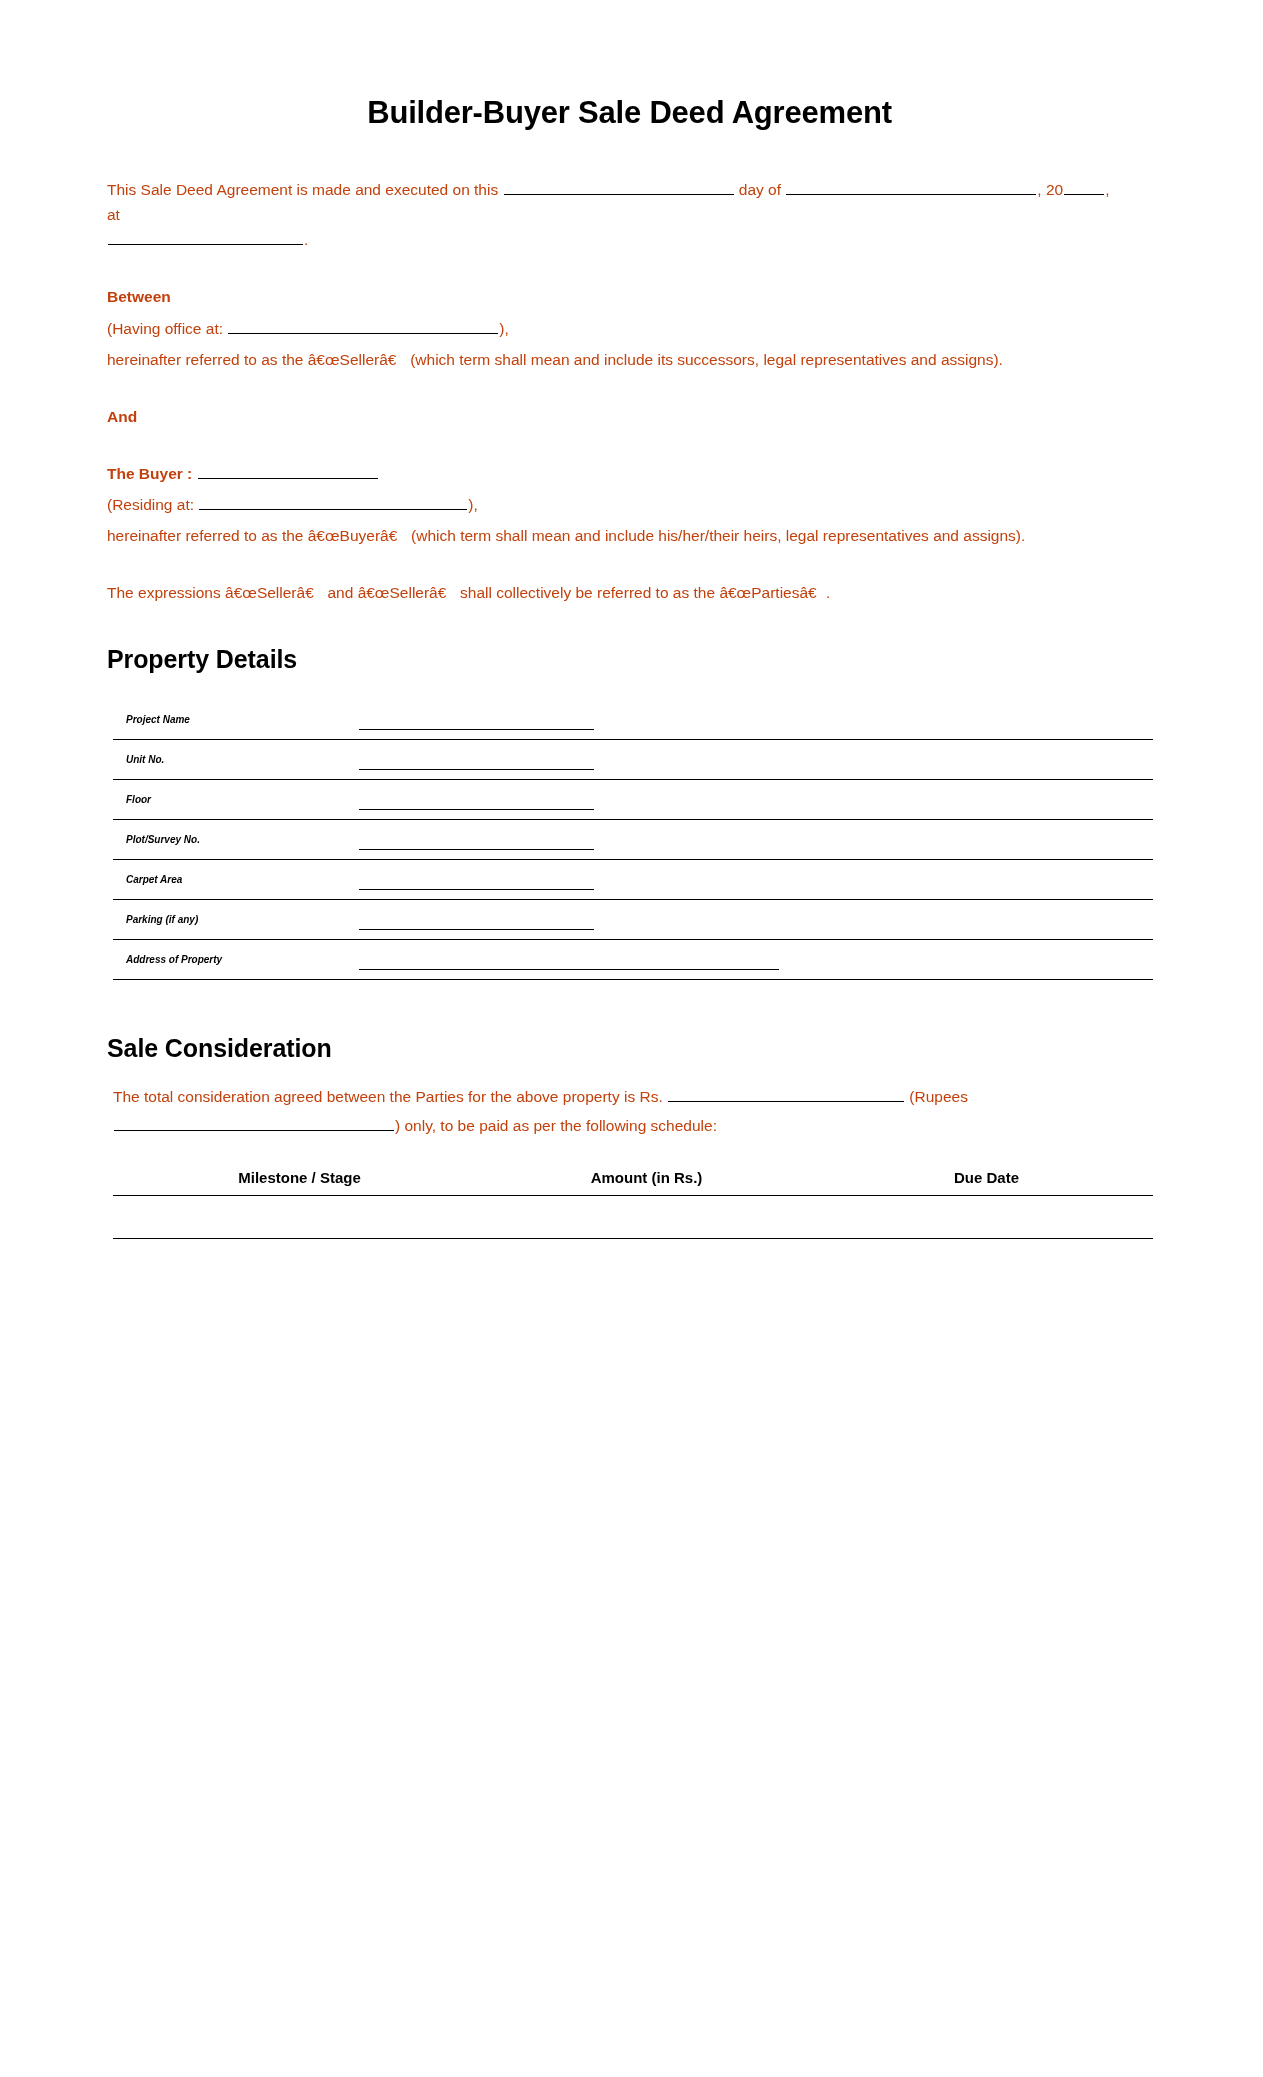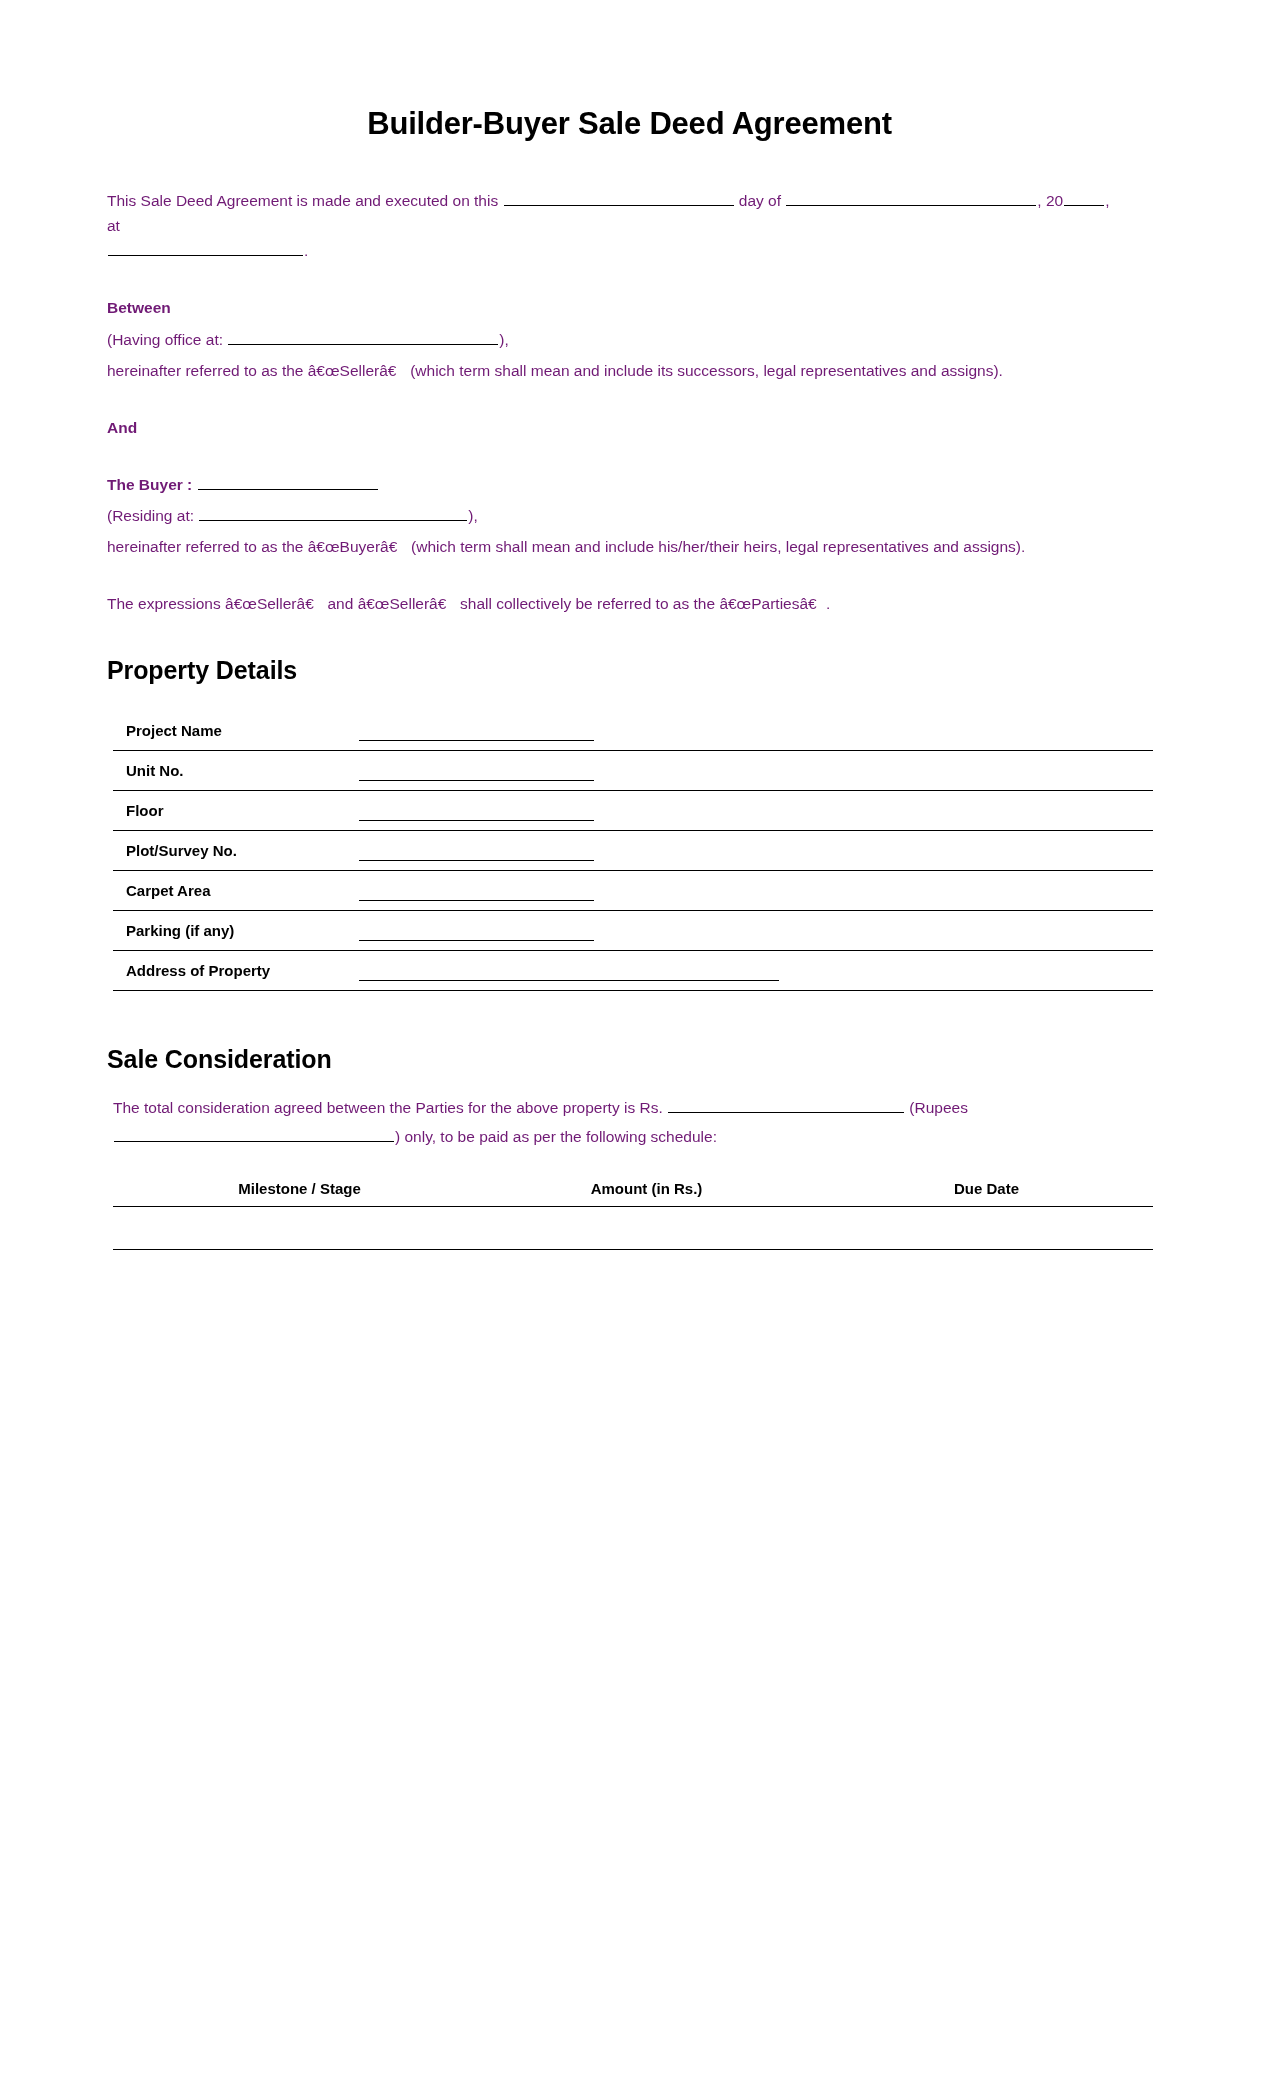--- a/index.html
+++ b/index.html
@@ -37,31 +37,31 @@
     top: 0;
     left: 107px;
     width: 1045px;
   }
 
   .doc-title {
     text-align: center;
     font-size: 31px;
     font-weight: bold;
     letter-spacing: -0.2px;
-    margin: 11px;
+    margin: 0;
     padding-top: 96px;
     line-height: 1.1;
   }
 
   .para {
     font-size: 15.5px;
     line-height: 1.62;
     margin: 0;
     padding: 0;
-    color: #701a75;
+    color: #c2410c;
   }
 
   .intro {
     margin-top: 47px;
     width: 1005px;
   }
 
   .blank {
     display: inline-block;
     border-bottom: 1.3px solid #000;
@@ -101,23 +101,24 @@
   }
   .prop-table td {
     border-bottom: 1.6px solid #000;
     padding: 0;
     height: 39px;
     vertical-align: middle;
   }
   .prop-label {
     width: 225px;
     font-weight: bold;
-    font-size: 15px;
+    font-size: 10px;
     padding-left: 13px !important;
     white-space: nowrap;
+    font-style: italic;
   }
   .prop-value {
     padding-left: 8px !important;
   }
   .prop-line {
     display: inline-block;
     border-bottom: 1.3px solid #000;
     height: 13px;
     position: relative;
     top: 5px;

